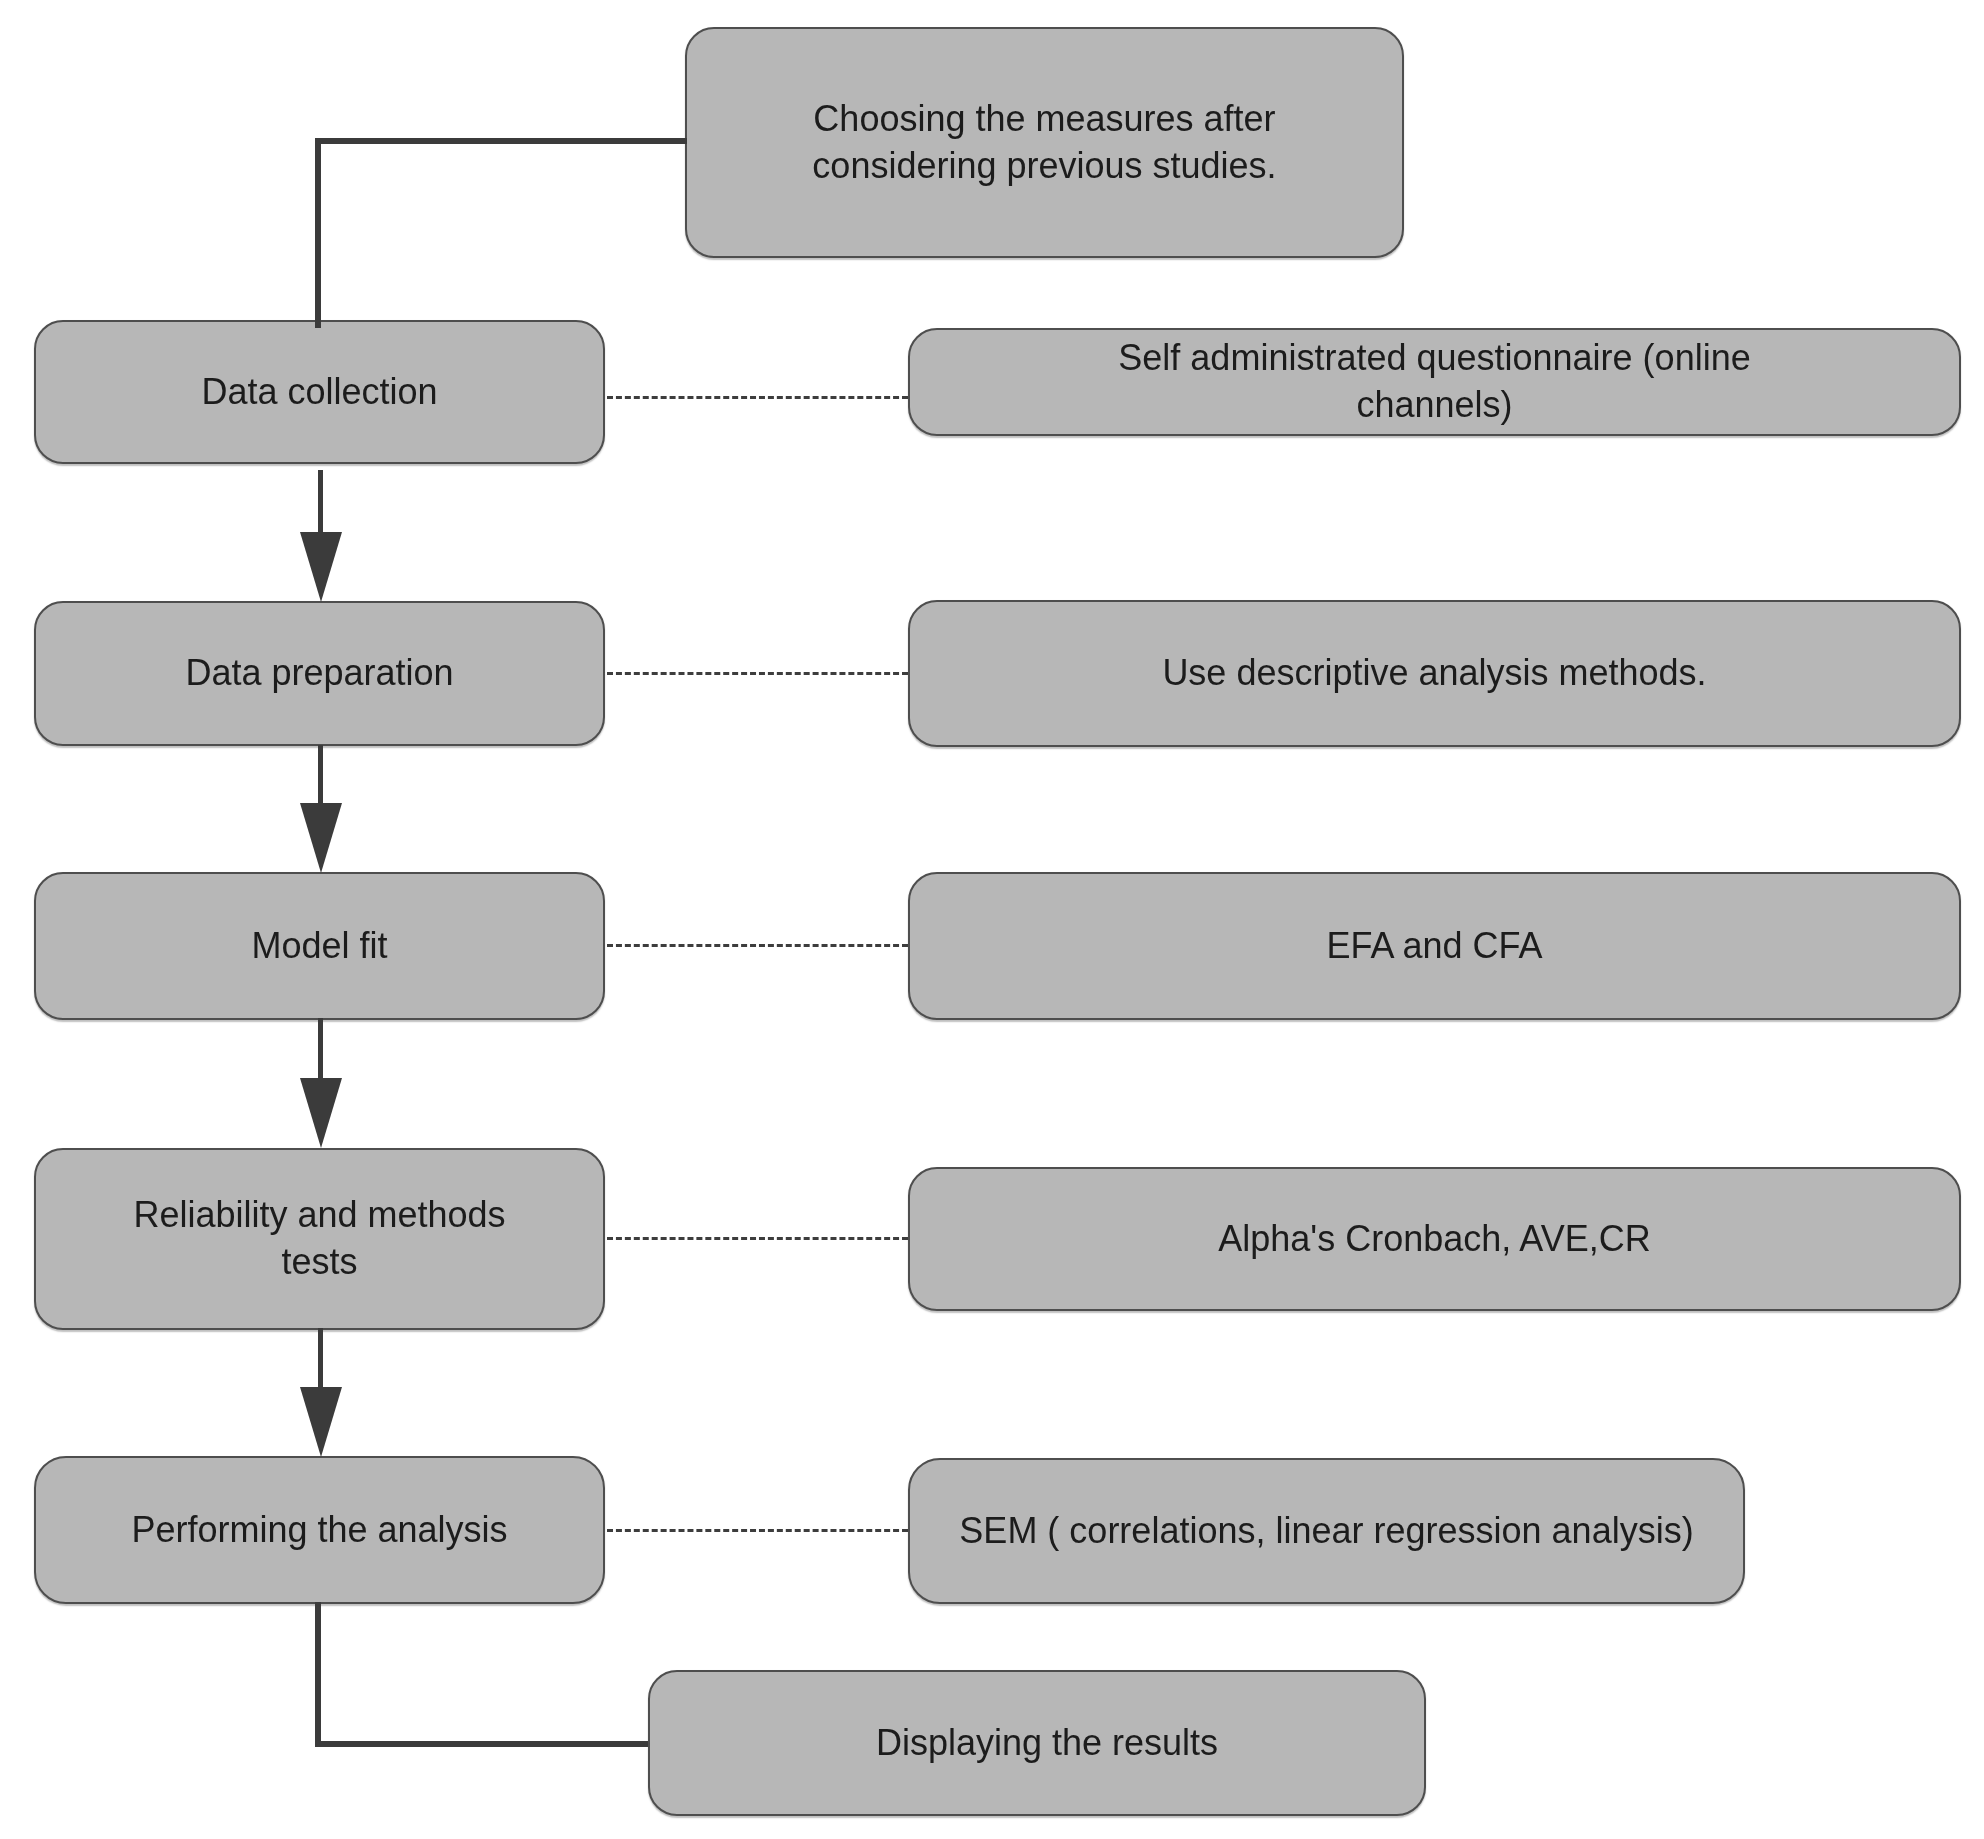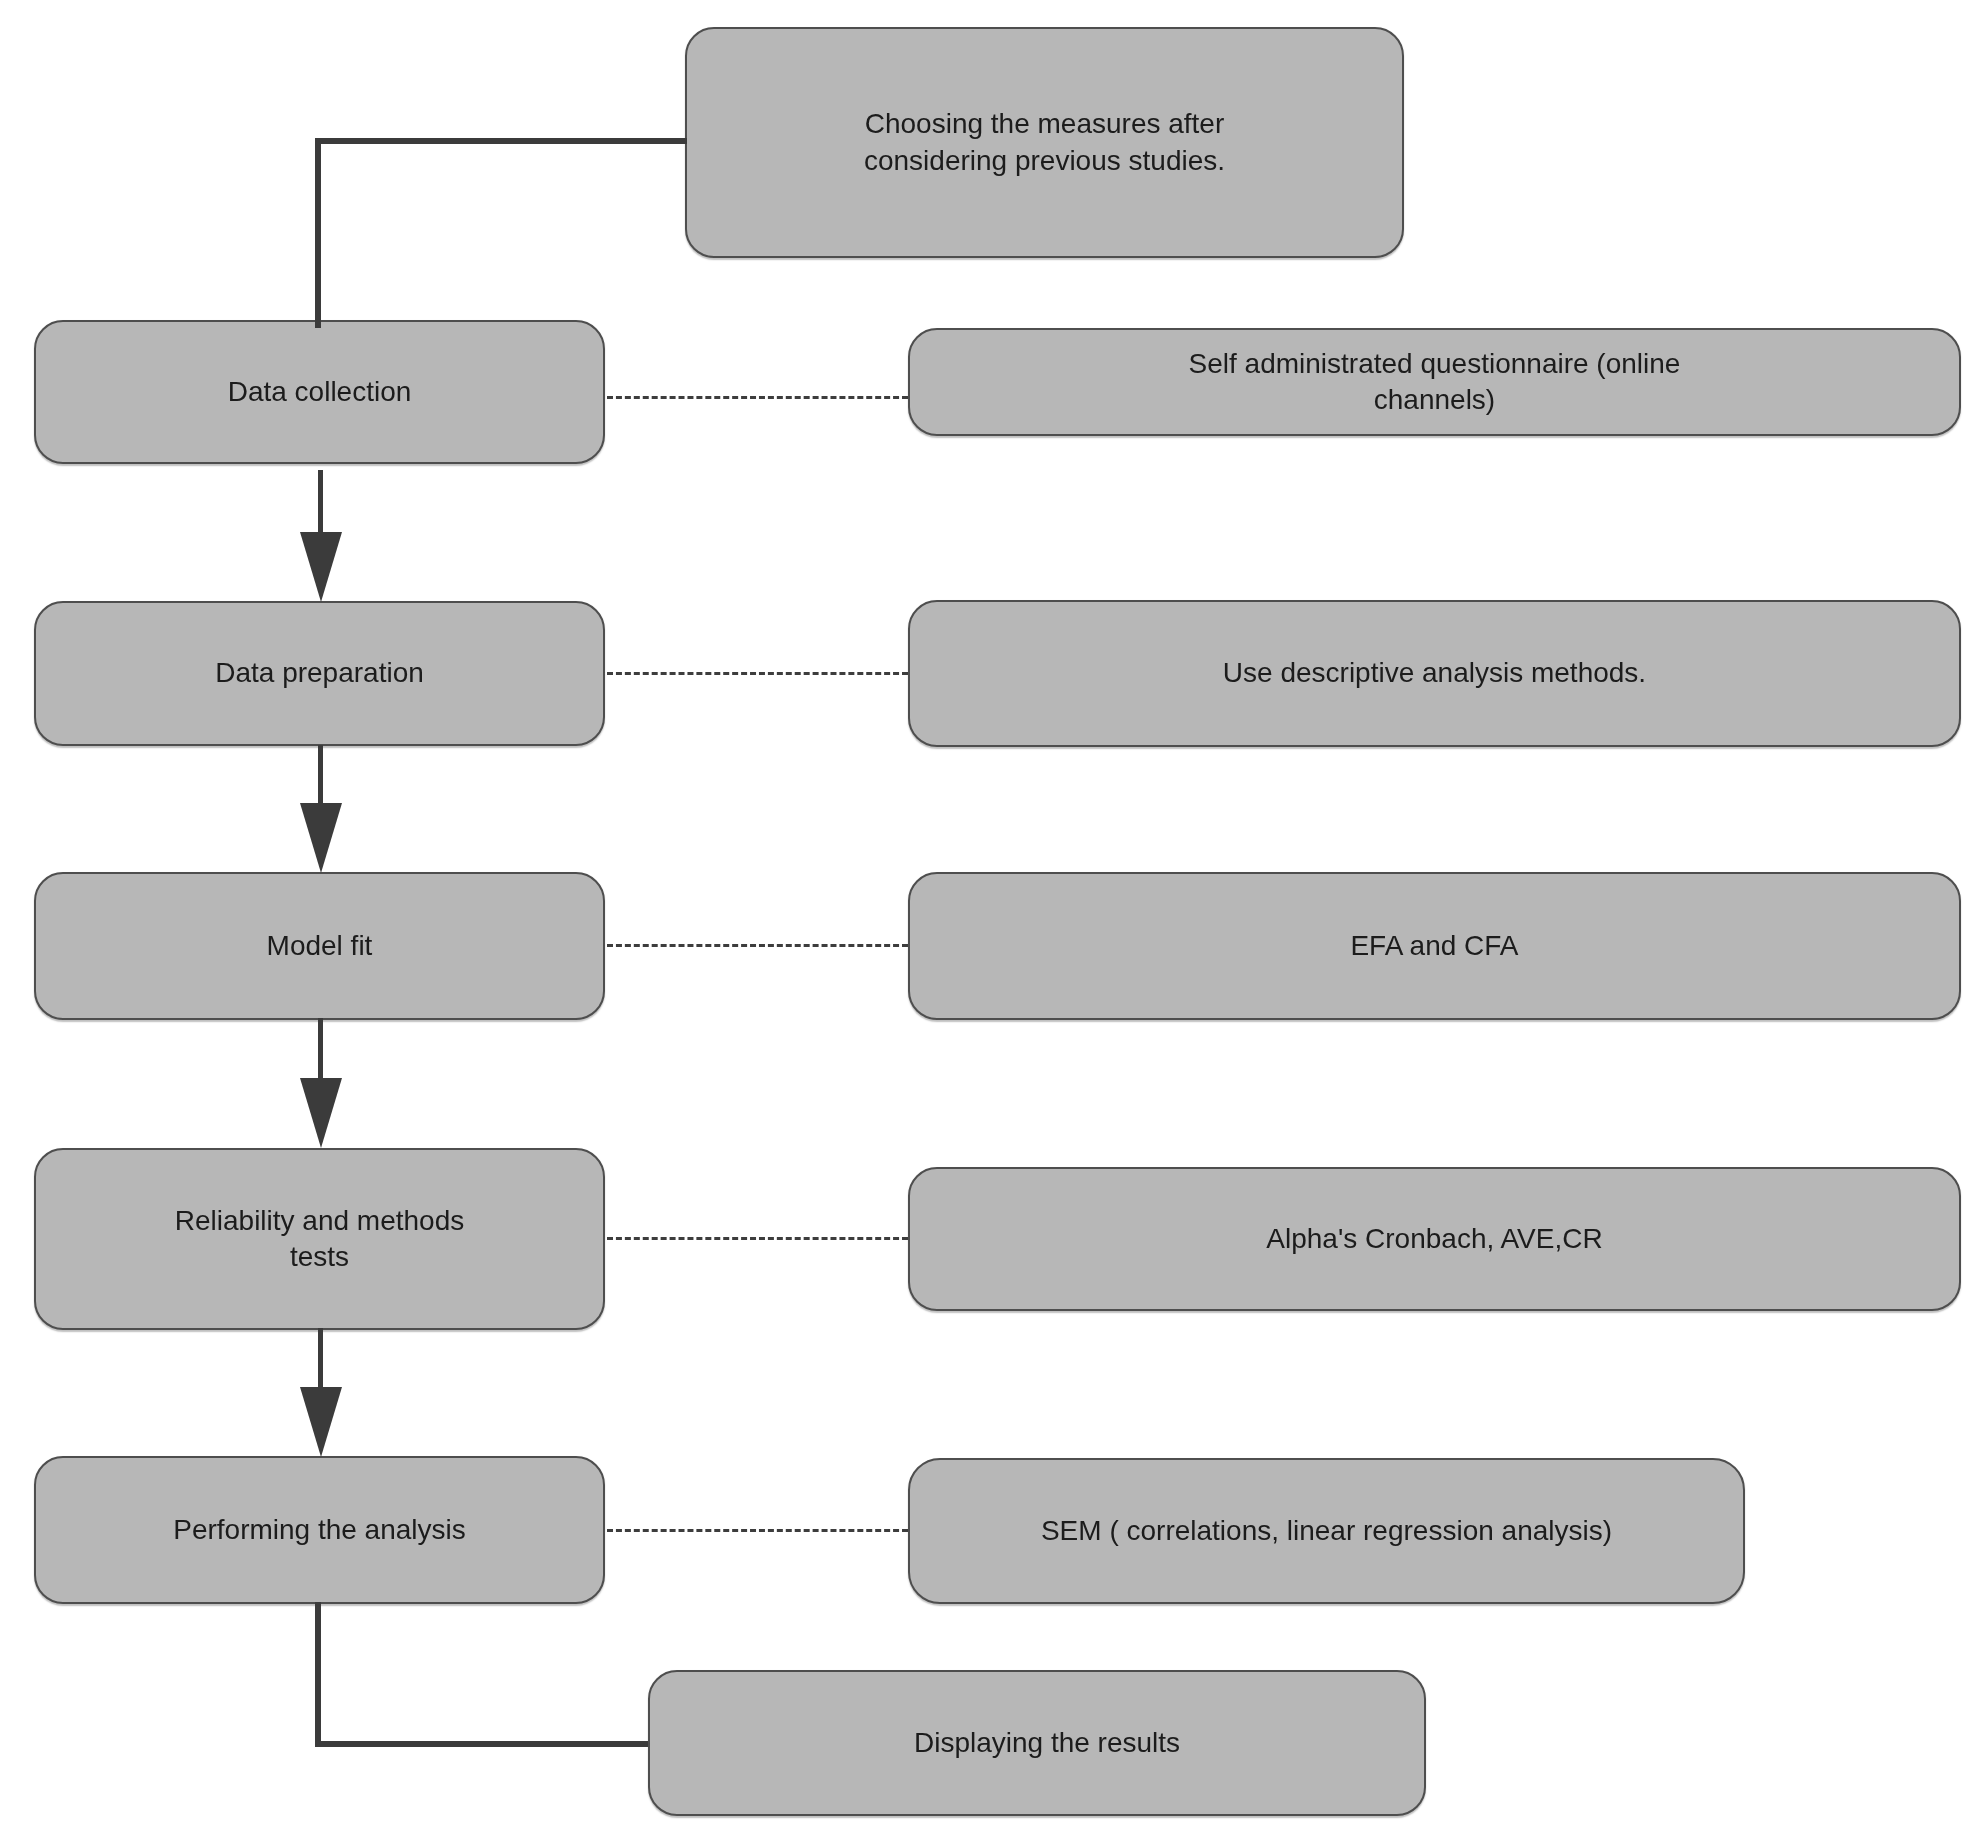--- a/index.html
+++ b/index.html
@@ -19,21 +19,21 @@
     position: absolute;
     box-sizing: border-box;
     background: #b7b7b7;
     border: 2.3px solid #4e4e4e;
     border-radius: 29px;
     display: flex;
     align-items: center;
     justify-content: center;
     text-align: center;
     color: #1c1c1c;
-    font-size: 28px;
+    font-size: 36px;
     line-height: 1.3;
     white-space: pre-line;
     box-shadow: 0 1.5px 1.5px rgba(0,0,0,0.25);
   }
   .box .label { padding: 6px 18px; }
   .solid-line {
     position: absolute;
     background: #3b3b3b;
   }
   .arrow-head {
@@ -53,21 +53,21 @@
   
   #box-top        { left: 685px;  top: 27px;   width: 719px;  height: 231px; }
   #box-l1         { left: 34px;   top: 320px;  width: 571px;  height: 144px; }
   #box-r1         { left: 908px; top: 328px;  width: 1053px; height: 108px; }
   #box-l2         { left: 34px;   top: 601px;  width: 571px;  height: 145px; }
   #box-r2         { left: 908px; top: 600px;  width: 1053px; height: 147px; }
   #box-l3         { left: 34px;   top: 872px; width: 571px;  height: 148px; text-align: center; }
   #box-r3         { left: 908px; top: 872px; width: 1053px; height: 148px; }
   #box-l4         { left: 34px;   top: 1148px; width: 571px;  height: 182px; }
   #box-r4         { left: 908px; top: 1167px; width: 1053px; height: 144px; }
-  #box-l5         { left: 34px;   top: 1456px; width: 571px;  height: 148px; }
+  #box-l5         { left: 34px;   top: 1456px; width: 571px;  height: 148px; border-radius: 32px; }
   #box-r5         { left: 908px; top: 1458px; width: 837px; height: 146px; border-radius: 32px; }
   #box-bottom     { left: 648px;  top: 1670px; width: 778px; height: 146px; padding-left: 20px; }
 
   
   #top-elbow-h    { left: 315px; top: 138px;  width: 372px; height: 6px; }
   #top-elbow-v    { left: 315px; top: 138px;  width: 6px;   height: 190px; }
 
   #arrow1-line    { left: 318px; top: 470px;  width: 5.3px;   height: 64px; }
   #arrow1-head    { left: 300px; top: 532px; }
   #arrow2-line    { left: 318px; top: 745px;  width: 5.3px;   height: 59px; }

